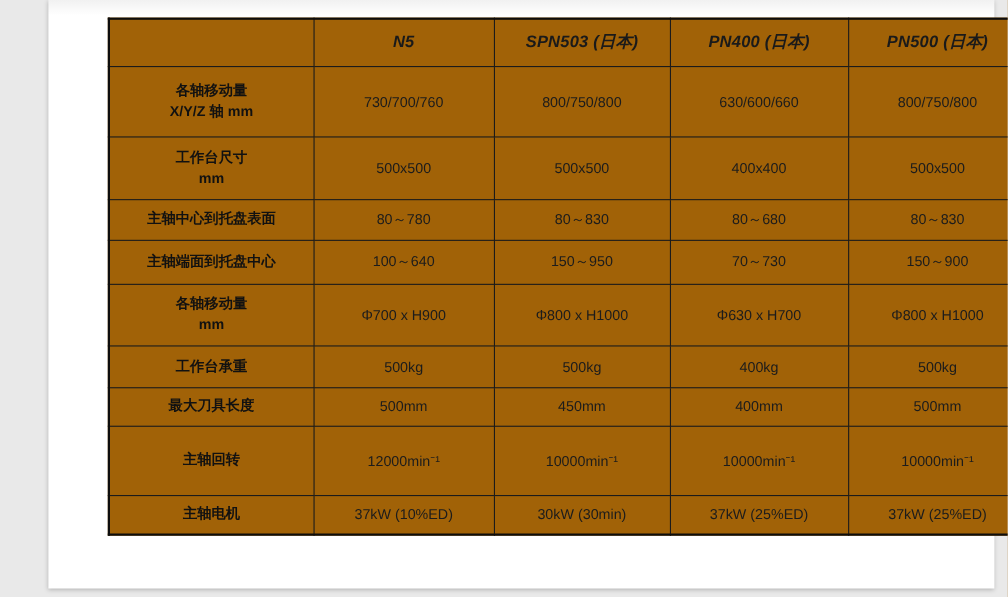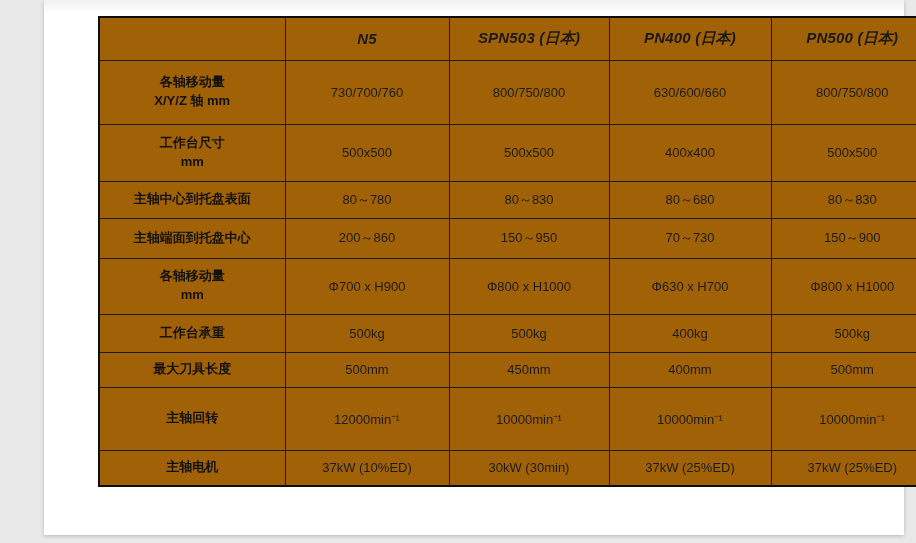--- a/index.html
+++ b/index.html
@@ -135,21 +135,21 @@
         <td class="val">80～780</td>
         <td class="val">80～830</td>
         <td class="val">80～680</td>
         <td class="val">80～830</td>
       </tr>
       <tr>
         <th class="rowlabel">
           <div>主轴端面到托盘中心</div>
           <div></div>
         </th>
-        <td class="val">200～860</td>
+        <td class="val">100～640</td>
         <td class="val">150～950</td>
         <td class="val">70～730</td>
         <td class="val">150～900</td>
       </tr>
       <tr>
         <th class="rowlabel">
           <div>各轴移动量</div>
           <div>mm</div>
         </th>
         <td class="val">Φ700 x H900</td>

